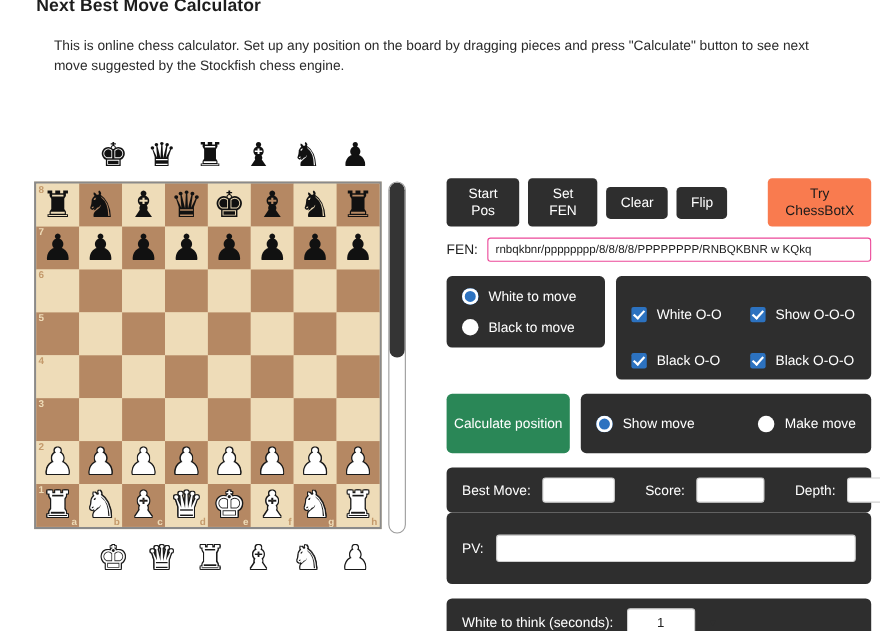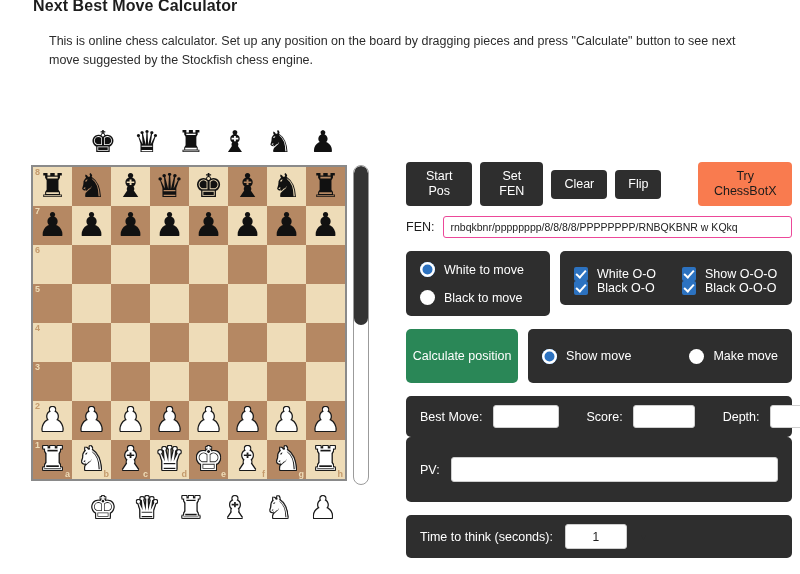--- a/index.html
+++ b/index.html
@@ -111,22 +111,22 @@
   }
 
   .panel {
     background: #2E2E2E; border-radius: 5px; color: #ffffff;
     display: flex; align-items: center;
   }
   .row { display: flex; align-items: flex-start; gap: 10px; margin-top: 13px; }
 
   #panel-turn { width: 144px; padding: 11px 0 11px 14px; flex-direction: column;
                 align-items: flex-start; gap: 13px; }
-  #panel-castle { flex: 1; padding: 16px 0 10px 14px; display: grid;
-                  grid-template-columns: 108px 1fr; row-gap: 0; align-items: center; }
+  #panel-castle { flex: 1; padding: 28px 0 10px 14px; display: grid;
+                  grid-template-columns: 108px 1fr; row-gap: 28px; align-items: center; }
 
   .opt { display: flex; align-items: center; gap: 9px; cursor: pointer; }
   .opt-label { font-size: 12.5px; color: #ffffff; white-space: nowrap; }
 
   .radio {
     width: 15px; height: 15px; border-radius: 50%; background: #ffffff;
     display: inline-block; flex: none; position: relative;
   }
   .radio.on { background: #2C72C0; box-shadow: inset 0 0 0 2.5px #ffffff,
                inset 0 0 0 3.5px #2C72C0; }
@@ -428,19 +428,19 @@
       <span class="res-label">Depth:</span>
       <input class="res-input" id="input-depth" type="text" value="" style="">
     </div>
 
     <div class="panel" id="panel-pv">
       <span class="res-label">PV:</span>
       <input class="res-input" id="input-pv" type="text" value="" style="">
     </div>
 
     <div class="panel" id="panel-time">
-      <span class="res-label">Time to think (seconds):</span>
+      <span class="res-label">White to think (seconds):</span>
       <input class="res-input" id="input-time" type="text" value="1" style="">
       <span id="time-caret">▾</span>
     </div>
 
   </div>
 </div>
 
 </body></html>

